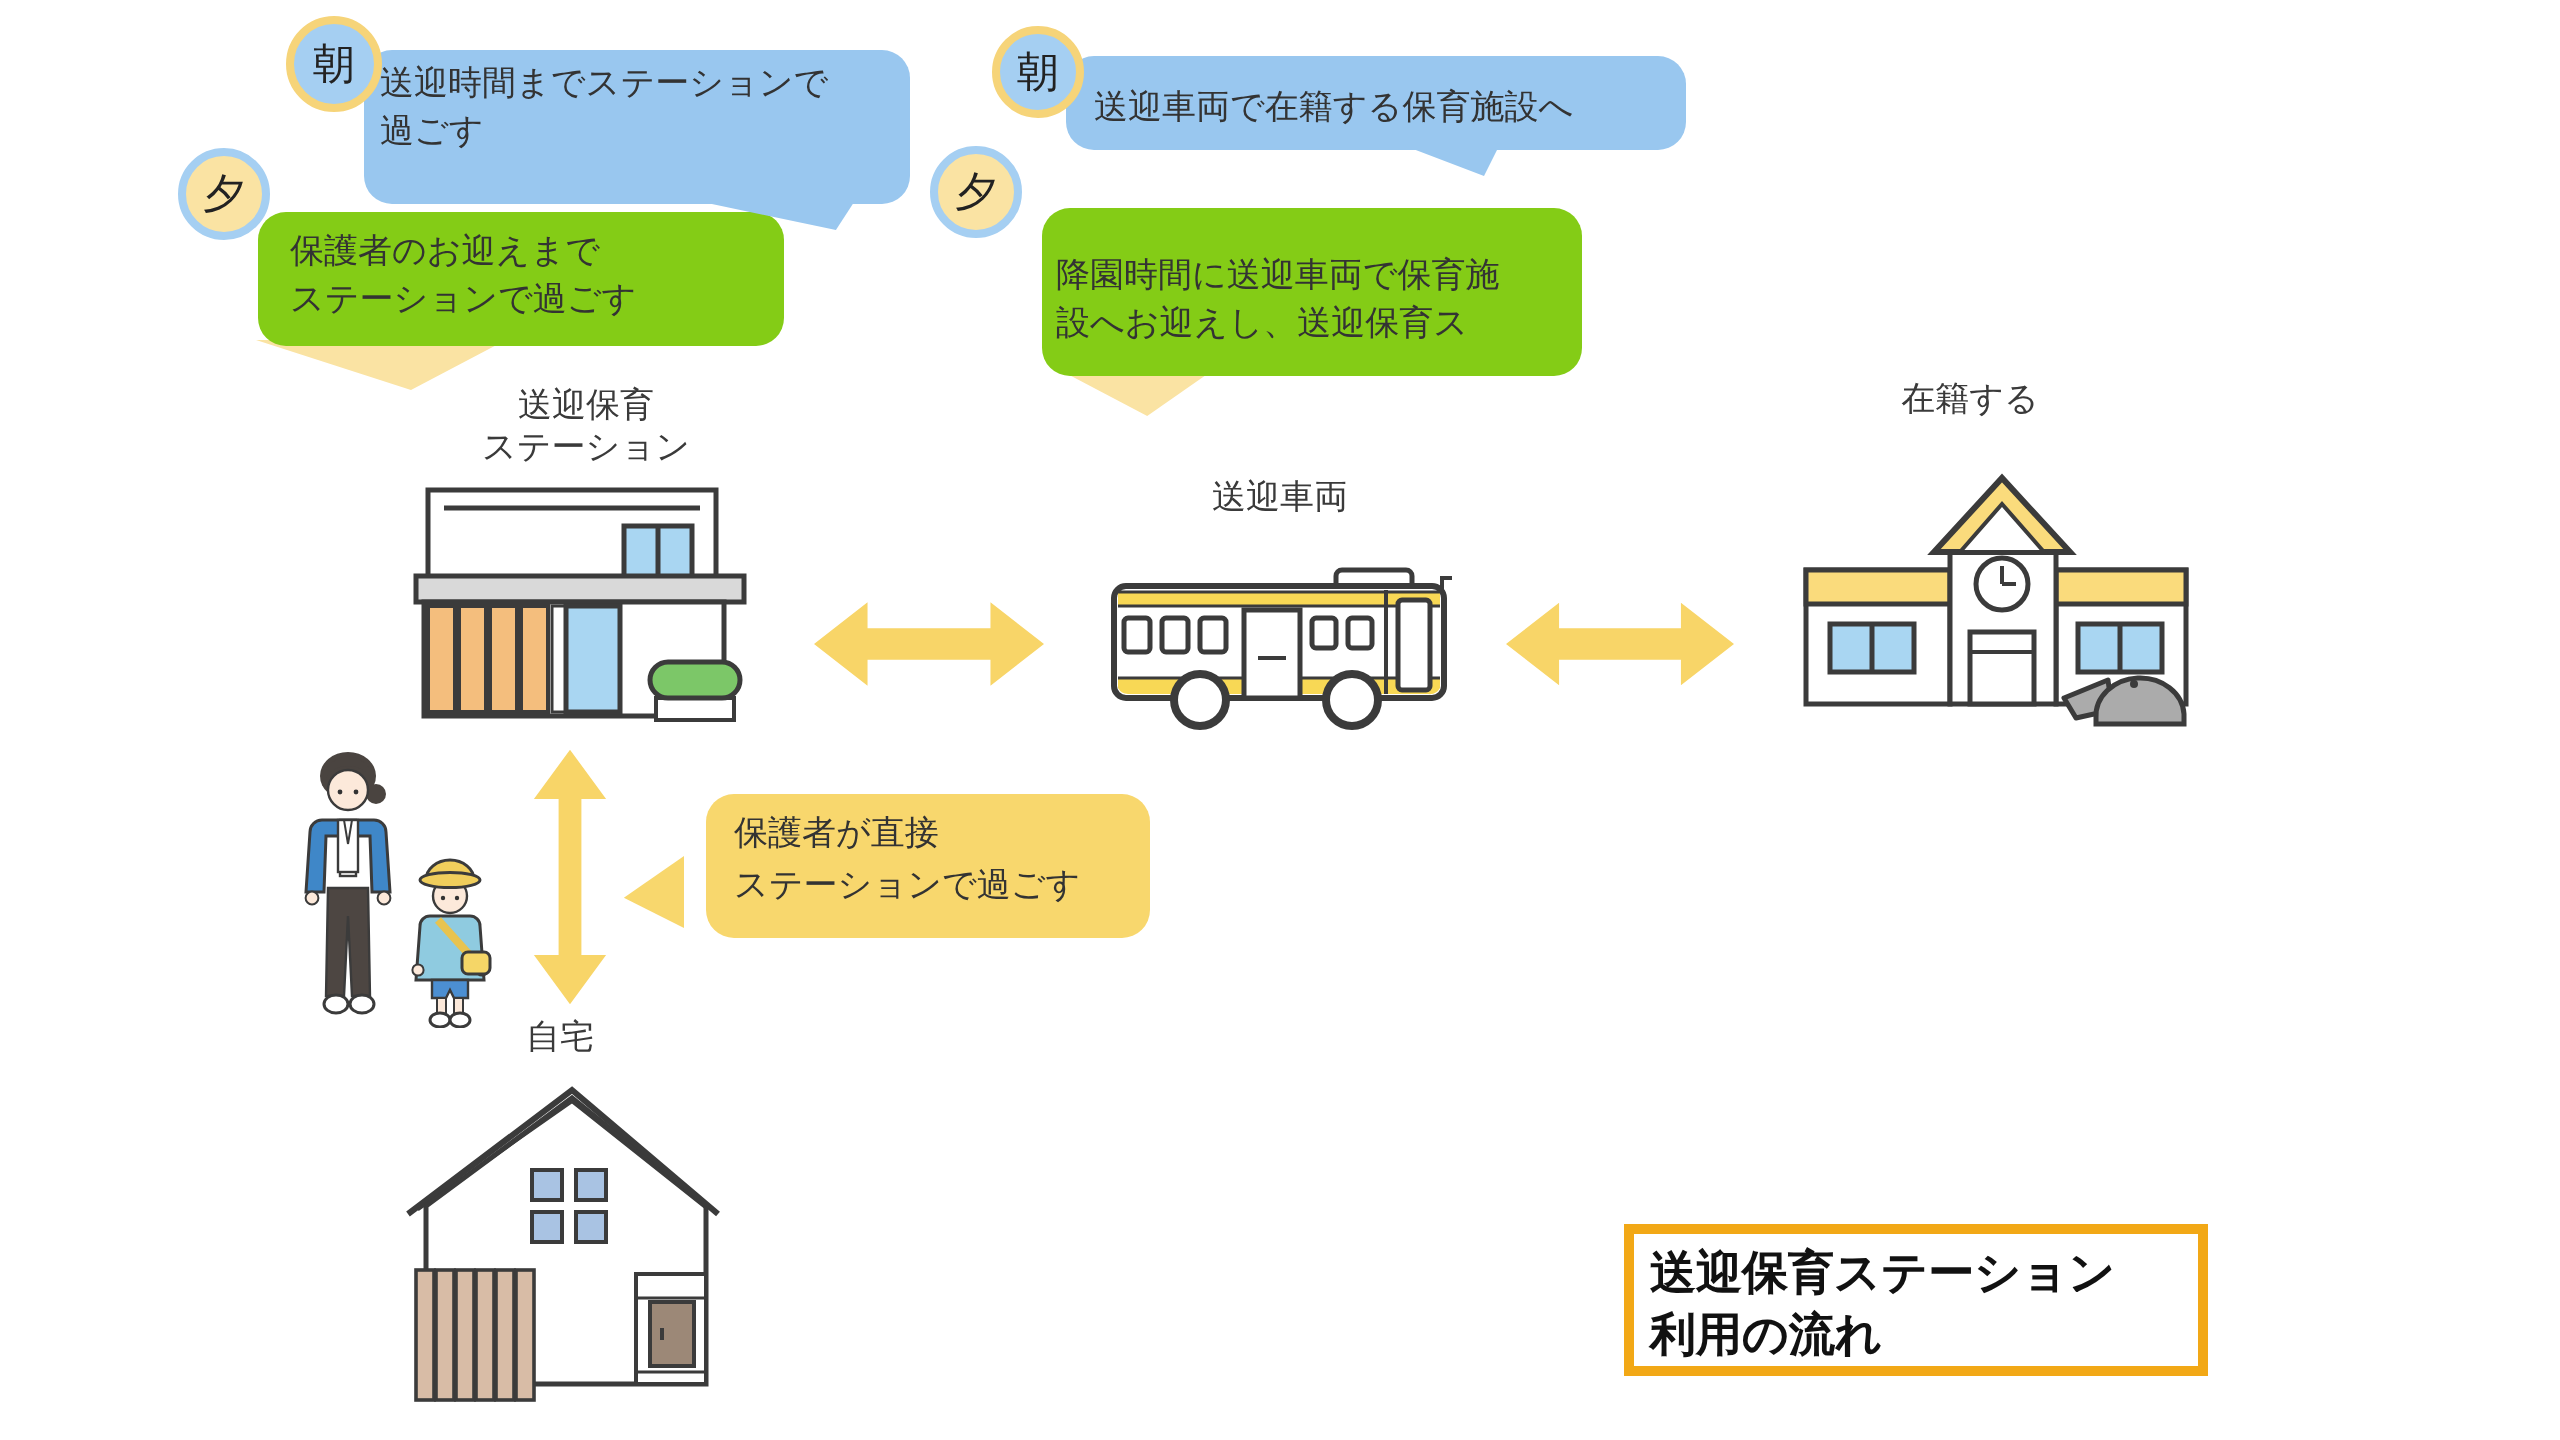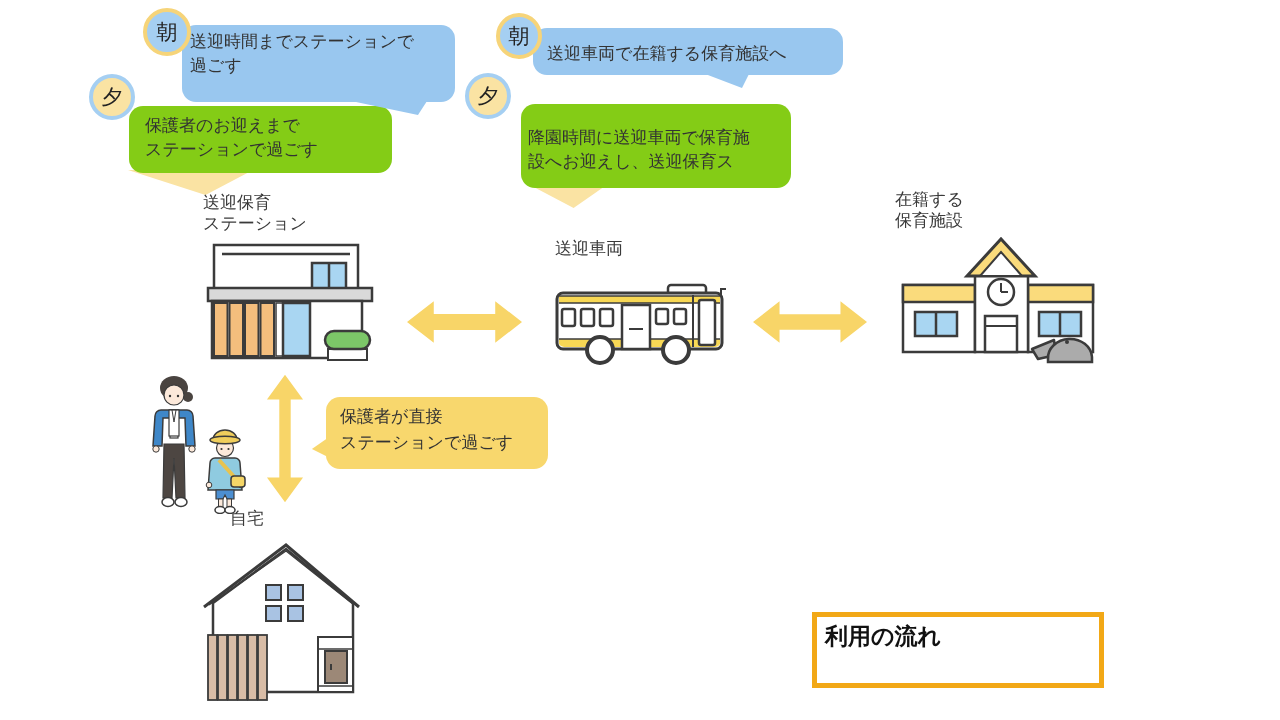--- a/index.html
+++ b/index.html
@@ -16,21 +16,21 @@
   .tail { position:absolute; }
   .tail.blue  { background:#99C7EF; }
   .tail.ylight{ background:#FAE3A3; }
   .tail.ysat  { background:#F8D76D; }
 
   .badge { position:absolute; border-radius:50%; display:flex; align-items:center;
     justify-content:center; font-size:21px; color:#222; z-index:5; }
   .badge.morning { background:#A5CFF2; border:4px solid #F6D479; }
   .badge.evening { background:#FAE3A3; border:4px solid #A5CFF2; }
 
-  .node-label { position:absolute; font-size:17px;
+  .node-label { position:absolute; text-align:center; font-size:17px;
     line-height:21px; color:#3a3a3a; }
 
   .illu { position:absolute; }
 
   .title-box { position:absolute; left:812px; top:612px; width:292px; height:76px;
     background:#ffffff; border:5px solid #F2A816; padding:4px 8px;
     font-size:23px; font-weight:bold; line-height:31px; color:#111; }
 </style>
 </head>
 <body>
@@ -68,35 +68,34 @@
   </div>
 
   <div class="badge morning" style="left:496px;top:13px;width:46px;height:46px;">
     <span>朝</span>
   </div>
   <div class="badge evening" style="left:465px;top:73px;width:46px;height:46px;">
     <span>夕</span>
   </div>
 
   <div class="tail ysat" style="left:310px;top:428px;width:32px;height:36px;clip-path:polygon(100% 0,100% 100%,6% 58%);"></div>
-  <div class="bubble ysat" style="left:326px;top:397px;width:222px;height:72px;padding:7px 10px 16px 14px;line-height:26px;">
+  <div class="bubble ysat" style="left:353px;top:397px;width:222px;height:72px;padding:7px 10px 16px 14px;line-height:26px;">
     <div>保護者が直接</div>
     <div>ステーションで過ごす</div>
   </div>
 
   <div class="node-label" style="left:203px;top:192px;width:180px;">
     <div>送迎保育</div>
     <div>ステーション</div>
   </div>
   <div class="node-label" style="left:555px;top:238px;width:170px;">
     <div>送迎車両</div>
   </div>
   <div class="node-label" style="left:895px;top:189px;width:180px;">
     <div>在籍する</div>
-    <div>保育施設</div>
   </div>
   <div class="node-label" style="left:230px;top:508px;width:100px;">
     <div>自宅</div>
   </div>
 
   <svg class="illu" style="left:205px;top:243px;" width="170" height="122" viewBox="0 0 170 122">
     <rect x="9" y="2" width="144" height="46" fill="#fff" stroke="#3b3b3b" stroke-width="2.5"></rect>
     <line x1="17" y1="11" x2="145" y2="11" stroke="#3b3b3b" stroke-width="2.5"></line>
     <rect x="107" y="20" width="34" height="27" fill="#A9D6F2" stroke="#3b3b3b" stroke-width="2.5"></rect>
     <line x1="124" y1="20" x2="124" y2="47" stroke="#3b3b3b" stroke-width="2.5"></line>
@@ -231,16 +230,17 @@
     <polygon points="0,22 27,1 27,14 89,14 89,1 116,22 89,43 89,30 27,30 27,43" fill="#F8D568"></polygon>
   </svg>
   <svg class="illu" style="left:753px;top:300px;" width="114" height="44" viewBox="0 0 116 44">
     <polygon points="0,22 27,1 27,14 89,14 89,1 116,22 89,43 89,30 27,30 27,43" fill="#F8D568"></polygon>
   </svg>
   <svg class="illu" style="left:266px;top:372px;" width="38" height="133" viewBox="0 0 40 134">
     <polygon points="20,0 39,26 26,26 26,108 39,108 20,134 1,108 14,108 14,26 1,26" fill="#F8D568"></polygon>
   </svg>
 
   <div class="title-box">
+    <div>送迎保育ステーション</div>
     <div>利用の流れ</div>
   </div>
 
 </div>
 
 </body></html>

